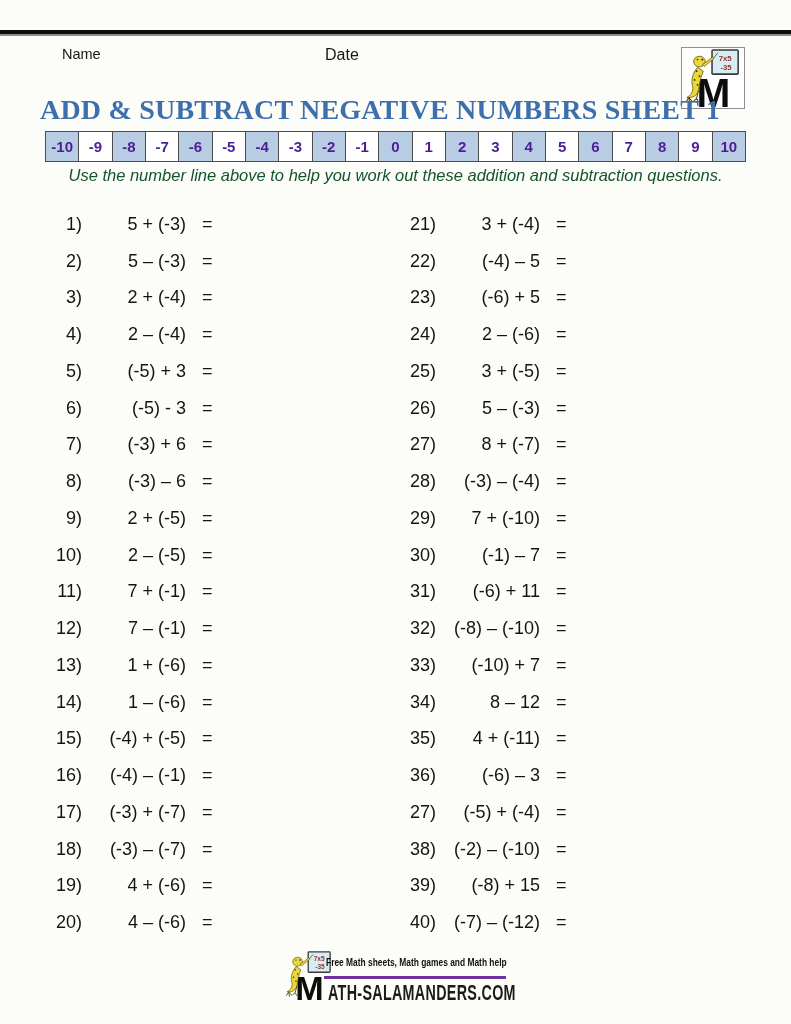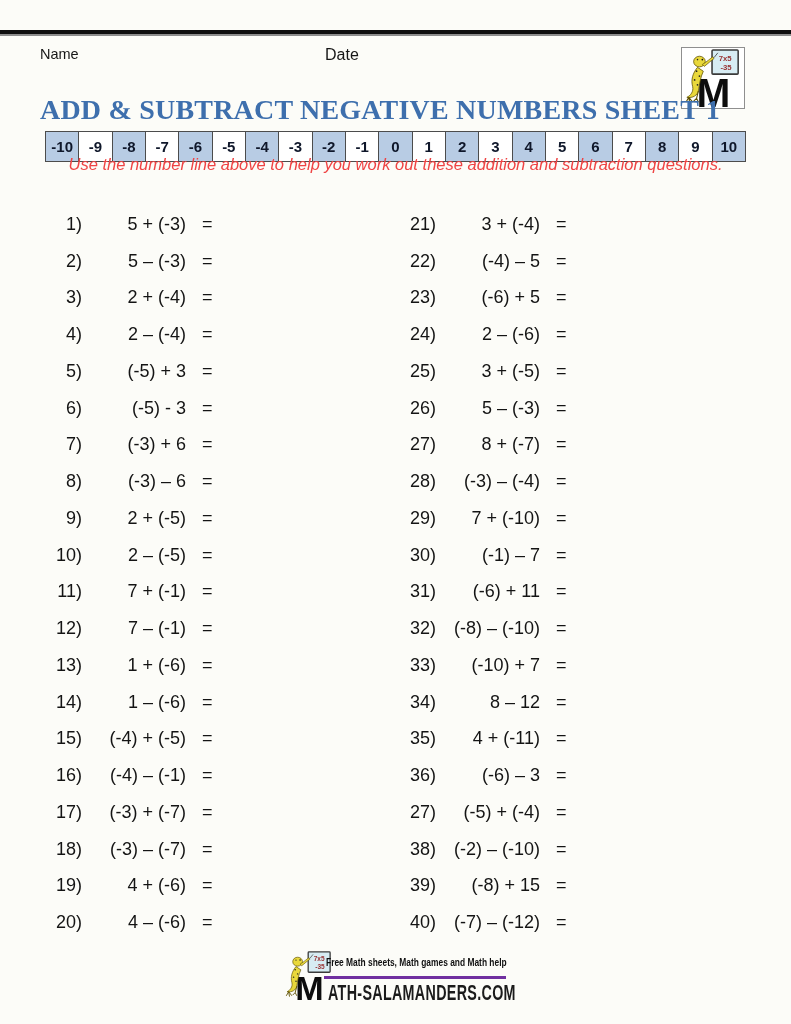--- a/index.html
+++ b/index.html
@@ -1,34 +1,34 @@
 <!DOCTYPE html>
 <html style="--shade: #b8cce4; --accent: #7030a0;"><head>
 <meta charset="utf-8">
 <style>
   html,body{margin:0;padding:0;background:#fcfcf8;}
   .page{position:relative;width:791px;height:1024px;background:#fcfcf8;overflow:hidden;
         font-family:"Liberation Sans",sans-serif;color:#1a1a1a;}
   .top-rule{position:absolute;left:0;top:30px;width:791px;height:4px;background:#0e0e0e;
             border-bottom:2px solid #8d8d8d;}
-  .name-label{position:absolute;left:40px;top:46px;font-size:14.5px;color:#161616;text-align:center;}
+  .name-label{position:absolute;left:62px;top:46px;font-size:14.5px;color:#161616;text-align:center;}
   .date-label{position:absolute;left:325px;top:46px;font-size:16px;color:#161616;}
   .logo-box{position:absolute;left:681px;top:47px;width:64px;height:62px;background:#ffffff;
             border:1px solid #8f8f8f;box-sizing:border-box;}
   .logo-box svg{display:block;width:100%;height:100%;}
   .title{position:absolute;left:40px;top:94px;margin:0;font-family:"Liberation Serif",serif;
          font-weight:600;font-size:28px;letter-spacing:0.2px;color:#3e6fad;white-space:nowrap;}
   .number-line{position:absolute;left:45px;top:131px;width:701px;height:31px;display:flex;
                border:1.5px solid #4c4c4c;box-sizing:border-box;background:#ffffff;}
   .nl-cell{flex:1;display:flex;align-items:center;justify-content:center;
-           border-left:1.5px solid #4c4c4c;font-size:15px;font-weight:600;color:#0f172a;}
+           border-left:1.5px solid #4c4c4c;font-size:15px;font-weight:600;color:#4c1d95;}
   .nl-cell:first-child{border-left:none;}
   .nl-cell.shaded{background:var(--shade,#b8cce4);}
-  .instruction{position:absolute;left:45px;top:155px;width:701px;text-align:center;
-               font-style:italic;font-size:16.5px;color:#ef4444;white-space:nowrap;}
+  .instruction{position:absolute;left:45px;top:166px;width:701px;text-align:center;
+               font-style:italic;font-size:16.5px;color:#14532d;white-space:nowrap;}
   .problems{position:absolute;left:44px;top:206px;display:flex;gap:178px;}
   .pcol{display:flex;flex-direction:column;}
   .prow{height:36.75px;display:grid;grid-template-columns:38px 104px 34px;align-items:center;
         font-size:18px;color:#141414;}
   .pnum{text-align:right;}
   .pexpr{text-align:right;white-space:nowrap;}
   .peq{text-align:left;padding-left:16px;}
   .footer-logo{position:absolute;left:283px;top:945px;width:52px;height:61px;}
   .footer-logo svg{display:block;width:100%;height:100%;}
   .tagline{position:absolute;left:326px;top:957px;font-size:10px;font-weight:bold;color:#101010;

